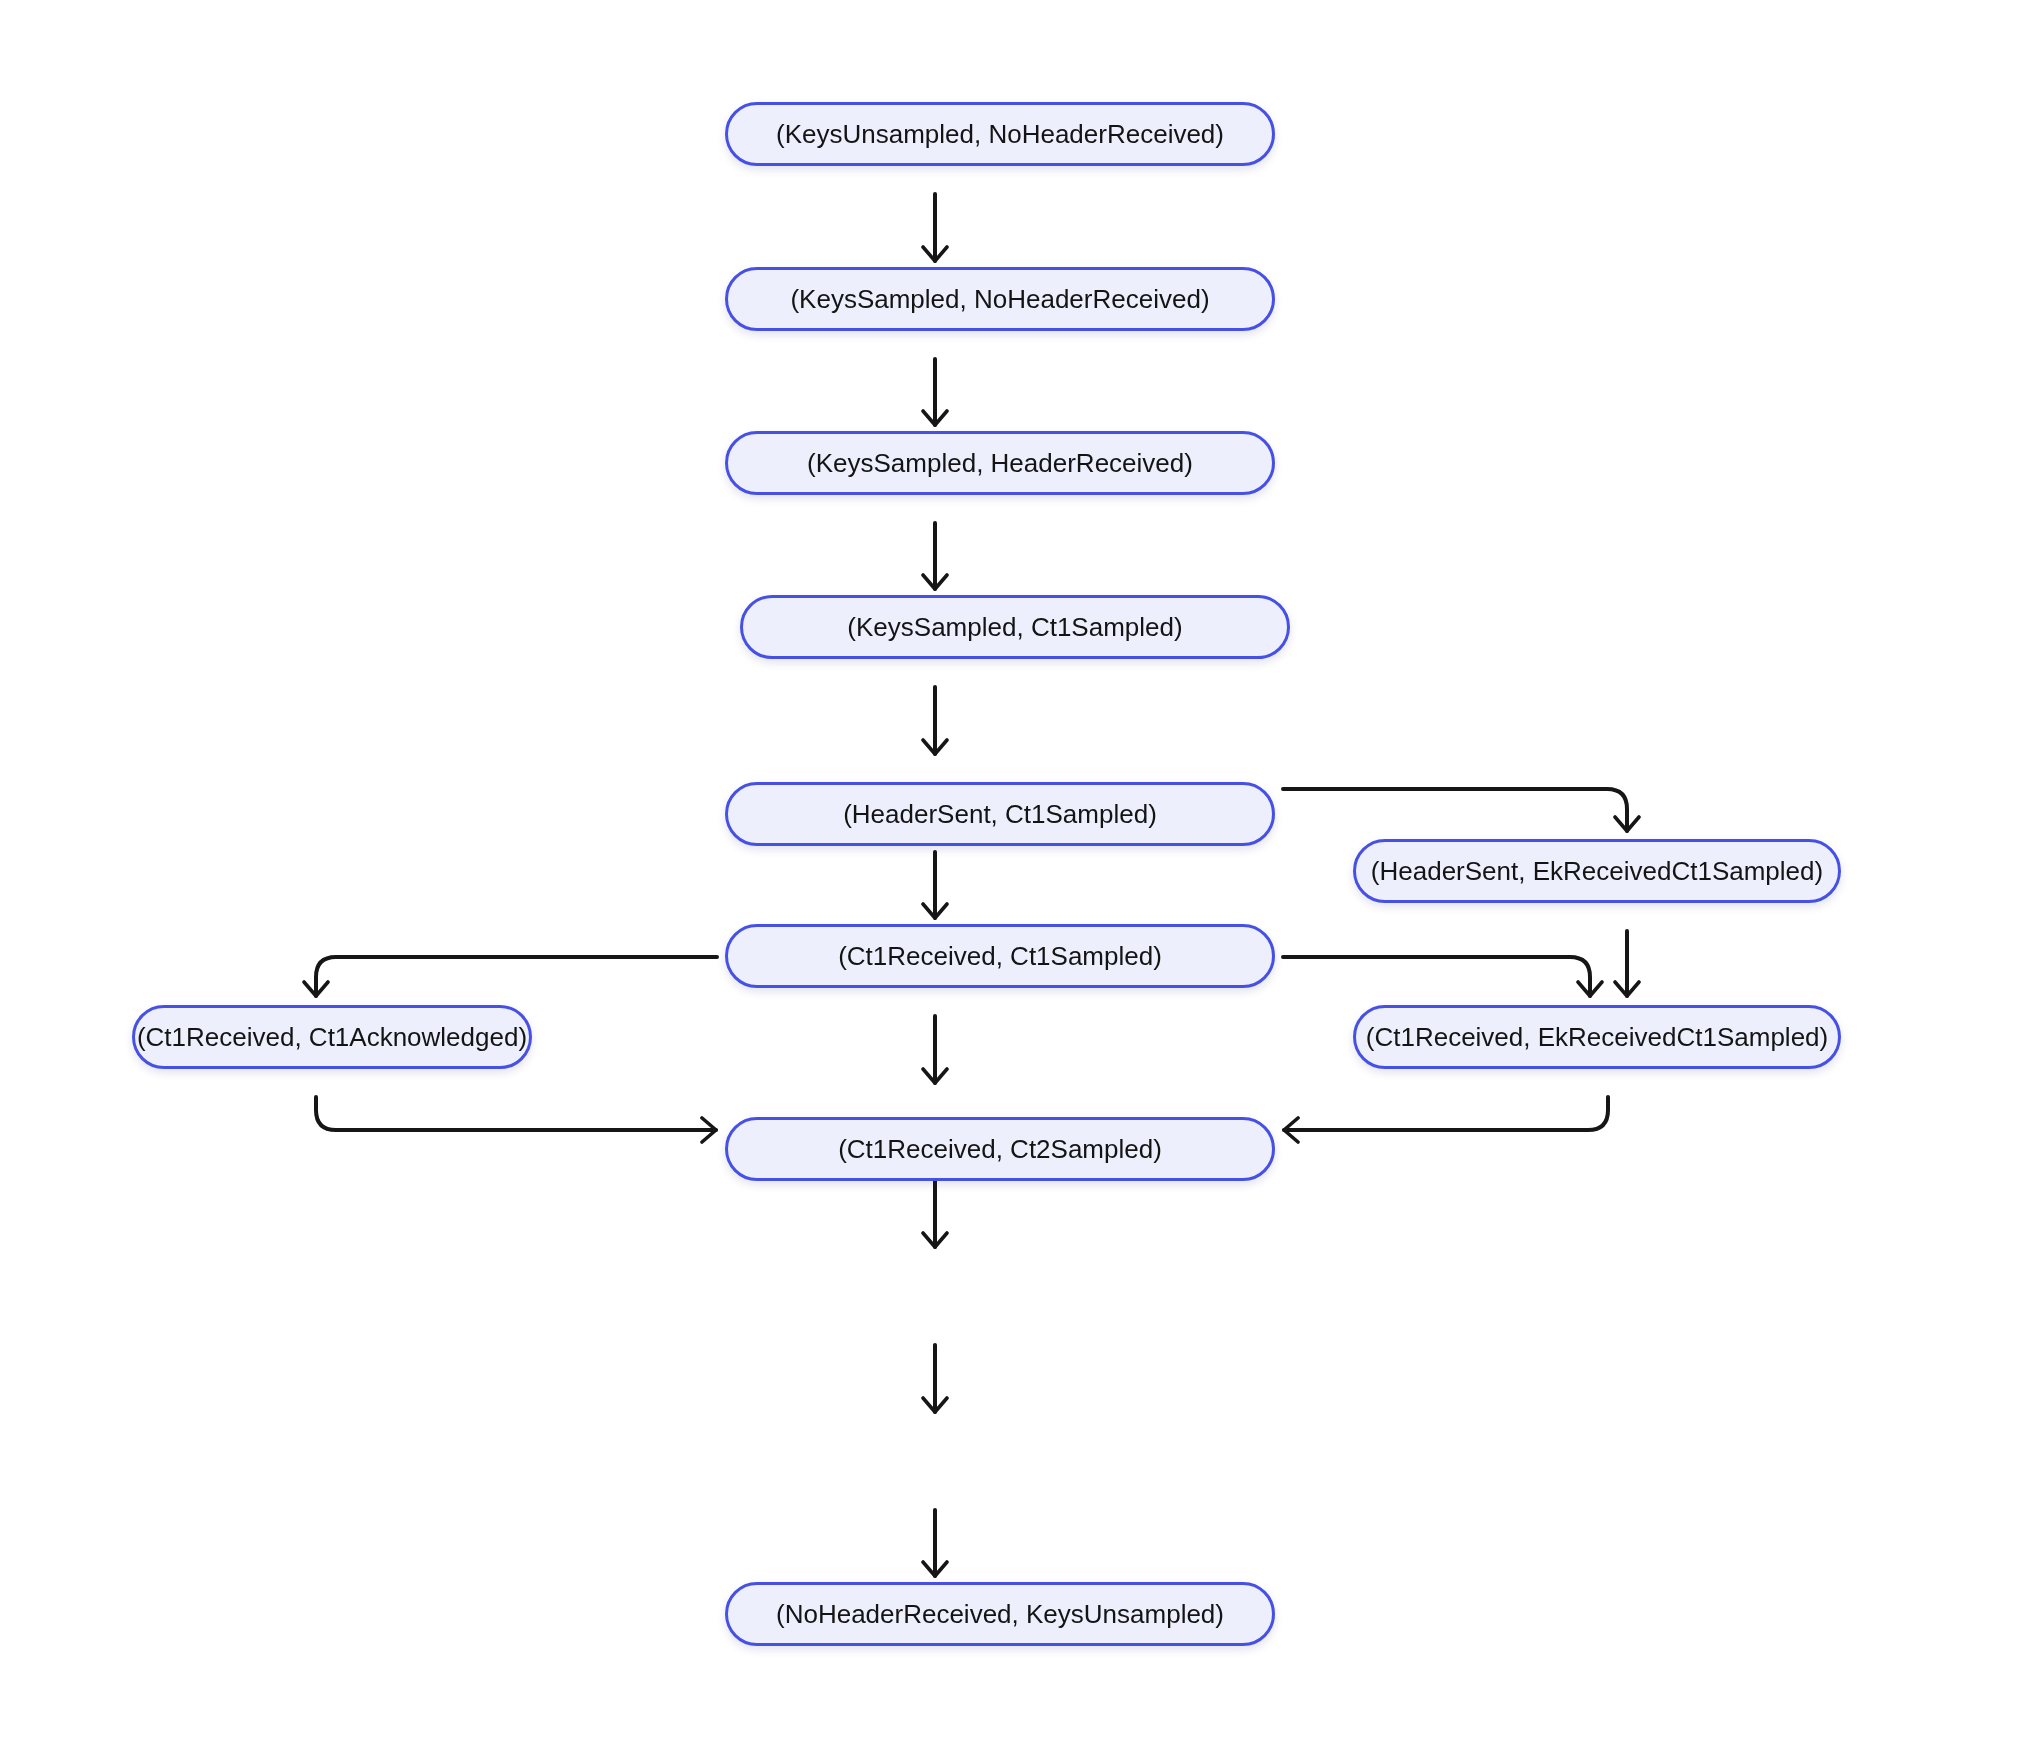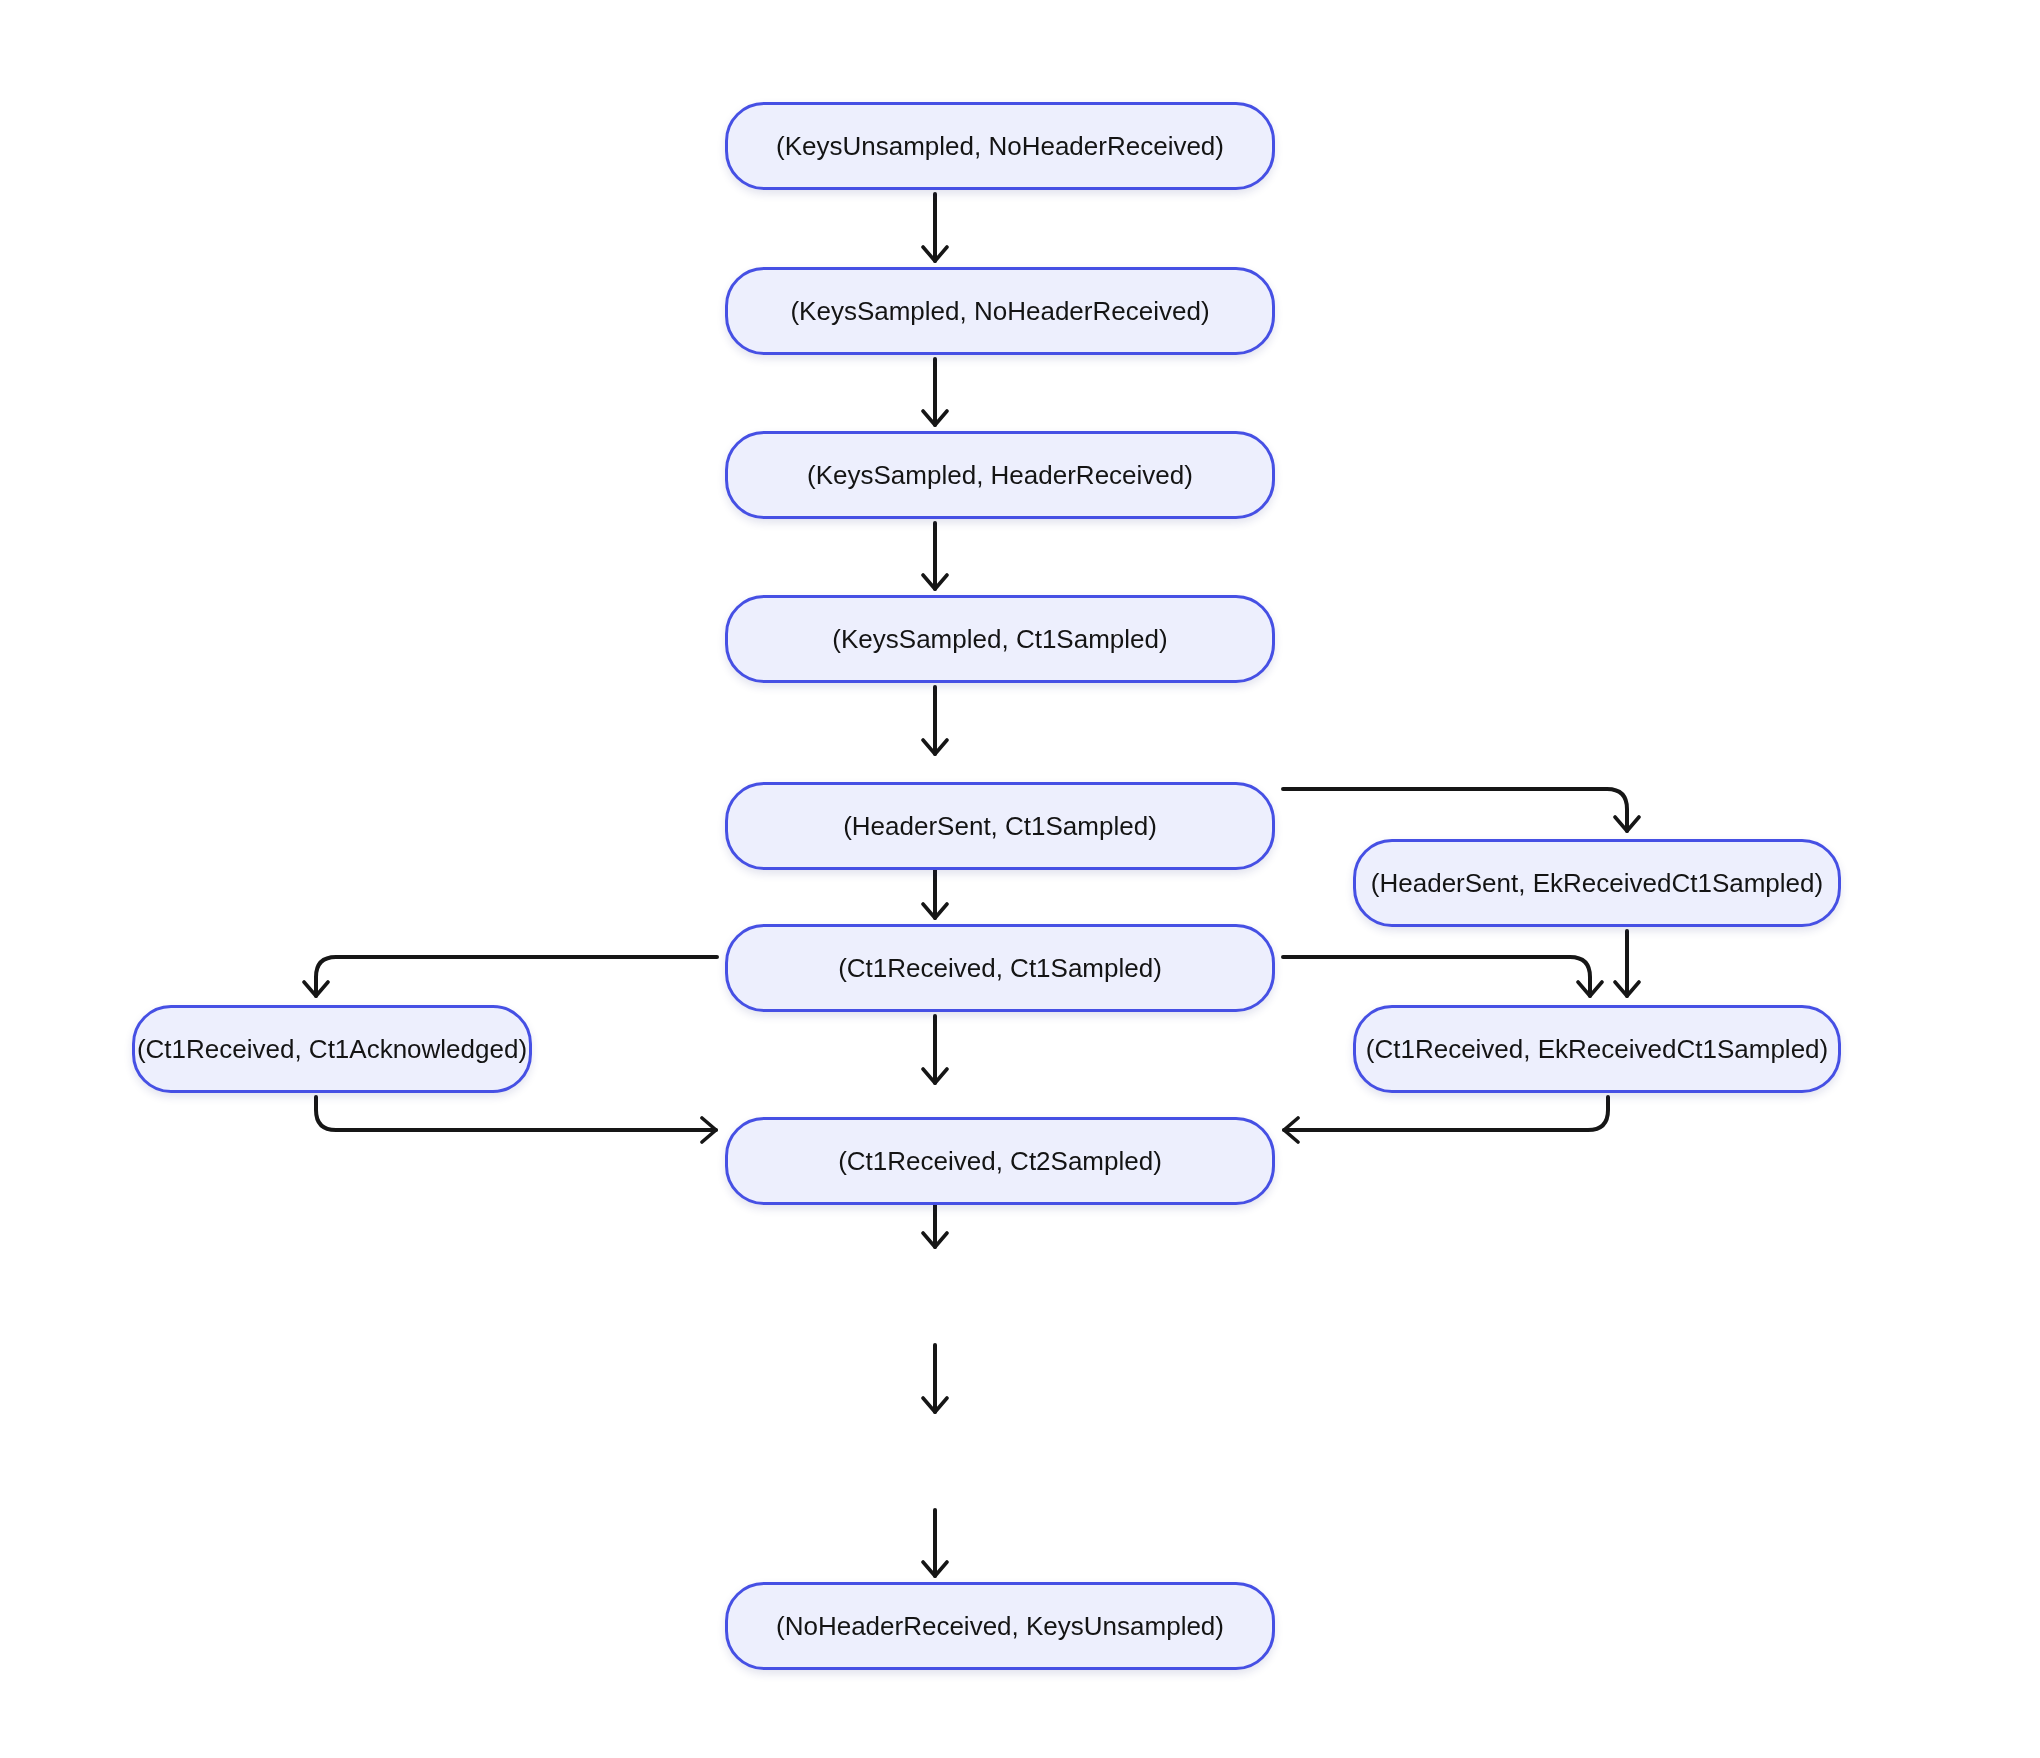--- a/index.html
+++ b/index.html
@@ -29,21 +29,21 @@
     stroke-width: 4;
     stroke-linecap: round;
   }
   .edges marker path {
     stroke-width: 3.6;
     stroke-linejoin: round;
   }
   .node {
     position: absolute;
     box-sizing: border-box;
-    height: 88px;
+    height: 64px;
     border: 3.5px solid var(--node-border, #4650e4);
     border-radius: 39px;
     background: var(--node-fill, #edeffd);
     color: var(--text-color, #141414);
     font-size: 26px;
     line-height: 1;
     display: flex;
     align-items: center;
     justify-content: center;
     text-align: center;
@@ -78,21 +78,21 @@
     <path d="M1283 957 L1570 957 Q1590 957 1590 977 L1590 996" marker-end="url(#arrowhead)"></path>
     <path d="M1608 1097 L1608 1110 Q1608 1130 1588 1130 L1284 1130" marker-end="url(#arrowhead)"></path>
 
     <path d="M717 957 L336 957 Q316 957 316 977 L316 996" marker-end="url(#arrowhead)"></path>
     <path d="M316 1097 L316 1110 Q316 1130 336 1130 L716 1130" marker-end="url(#arrowhead)"></path>
   </svg>
 
   <div class="node" style="left:725px; top:102px;  width:550px;">(KeysUnsampled, NoHeaderReceived)</div>
   <div class="node" style="left:725px; top:431px;  width:550px;">(KeysSampled, HeaderReceived)</div>
   <div class="node" style="left:725px; top:267px;  width:550px;">(KeysSampled, NoHeaderReceived)</div>
-  <div class="node" style="left:725px; top:595px;  width:550px;">(KeysSampled, Ct1Sampled)</div>
+  <div class="node" style="left:740px; top:595px;  width:550px;">(KeysSampled, Ct1Sampled)</div>
   <div class="node" style="left:725px; top:782px;  width:550px;">(HeaderSent, Ct1Sampled)</div>
   <div class="node" style="left:725px; top:924px;  width:550px;">(Ct1Received, Ct1Sampled)</div>
   <div class="node" style="left:725px; top:1089px; width:550px;margin-top:28px;">(Ct1Received, Ct2Sampled)</div>
   <div class="node" style="left:725px; top:1582px; width:550px;">(NoHeaderReceived, KeysUnsampled)</div>
 
   <div class="node" style="left:1353px; top:839px;  width:488px;">(HeaderSent, EkReceivedCt1Sampled)</div>
   <div class="node" style="left:1353px; top:1005px; width:488px;">(Ct1Received, EkReceivedCt1Sampled)</div>
 
   <div class="node" style="left:132px; top:1005px; width:400px;">(Ct1Received, Ct1Acknowledged)</div>
 

